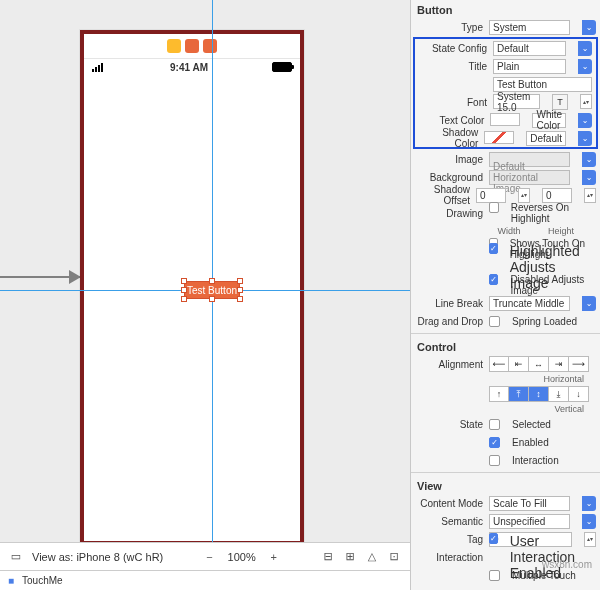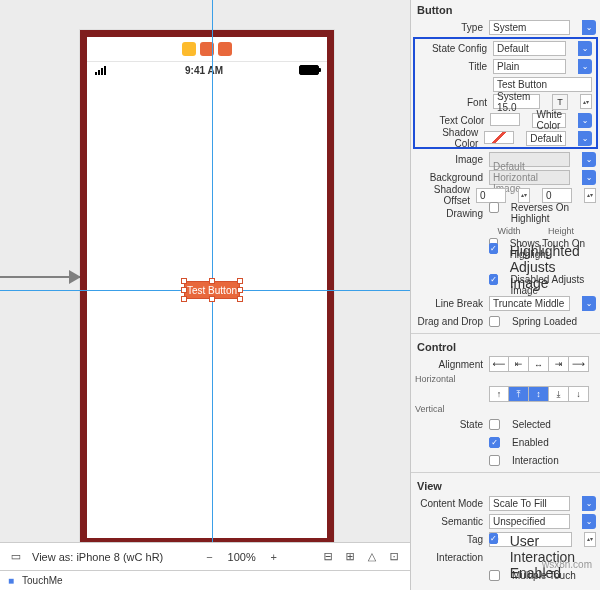--- a/index.html
+++ b/index.html
@@ -1,19 +1,19 @@
 <!DOCTYPE html>
 <html><head>
 <meta charset="utf-8">
 <style>
 * { box-sizing: border-box; margin: 0; padding: 0; font-family: -apple-system, "Helvetica Neue", Arial, sans-serif; }
 body { width: 600px; height: 590px; background: #e8e8e8; display: flex; overflow: hidden; font-size: 11px; color: #333; }
 .canvas-panel { flex: 1; position: relative; background: #ececec; display: flex; flex-direction: column; }
 .canvas-area { flex: 1; position: relative; overflow: hidden; }
-.device-frame { position: absolute; left: 80px; top: 30px; width: 254px; height: 515px; background: #fff; border: 7px solid #7f1d1d; box-shadow: 0 0 0 1px rgba(0,0,0,0.05); text-align: center; }
+.device-frame { position: absolute; left: 80px; top: 30px; width: 224px; height: 515px; background: #fff; border: 4px solid #7f1d1d; box-shadow: 0 0 0 1px rgba(0,0,0,0.05); text-align: center; }
 .device-top { height: 25px; background: #fff; border-bottom: 1px solid #e5e5e5; display: flex; align-items: center; justify-content: center; gap: 4px; }
 .db { width: 14px; height: 14px; border-radius: 3px; }
 .db.y { background: #fdbb2d; }
 .db.o1 { background: #e8683c; }
 .db.o2 { background: #e8683c; }
 .status-bar { height: 16px; display: flex; align-items: center; justify-content: space-between; padding: 0 8px; font-size: 10px; font-weight: 600; }
 .battery { width: 20px; height: 10px; border: 1.5px solid #000; border-radius: 2px; position: relative; background: #000; }
 .battery::after { content:""; position:absolute; right:-3px; top:2px; width:2px; height:4px; background:#000; border-radius:0 1px 1px 0; }
 .signal { width: 14px; display:flex; gap:1px; align-items:flex-end; }
 .bar { width:2px; background:#000; }
@@ -45,21 +45,21 @@
 .cb.on { background: #4a7fe8; border-color: #4a7fe8; }
 .swatch { width: 30px; height: 13px; border: 1px solid #bbb; }
 .swatch.white { background: #fff; }
 .swatch.default { background: linear-gradient(135deg, #fff 45%, #e94b3c 45%, #e94b3c 55%, #fff 55%); }
 .hilite-red { border: 2px solid #1d4ed8; margin: 1px 2px; }
 .divider { height: 1px; background: #d0d0d0; margin: 3px 0; }
 .seg-group { display: flex; gap: 0; }
 .seg { width: 20px; height: 16px; border: 1px solid #bbb; background: #fff; display: flex; align-items: center; justify-content: center; font-size: 9px; }
 .seg:not(:first-child){border-left:none}
 .seg.active { background: #4a7fe8; color: #fff; }
-.sublbl { text-align: left; font-size: 9px; color: #666; margin: 1px 4px; }
+.sublbl { text-align: right; font-size: 9px; color: #666; margin: 1px 16px; }
 .icon-sq { width: 16px; height: 16px; border: 1px solid #bbb; display: flex; align-items: center; justify-content: center; font-size: 9px; }
 .tiny-icons { display:flex; gap:6px; }
 .watermark { position: absolute; right: 8px; bottom: 20px; font-size: 10px; color: #999; z-index: 10; pointer-events: none; }
 </style>
 </head>
 <body>
 
 <div class="canvas-panel">
   <div class="canvas-area">
     <div class="sel-arrow"></div>

